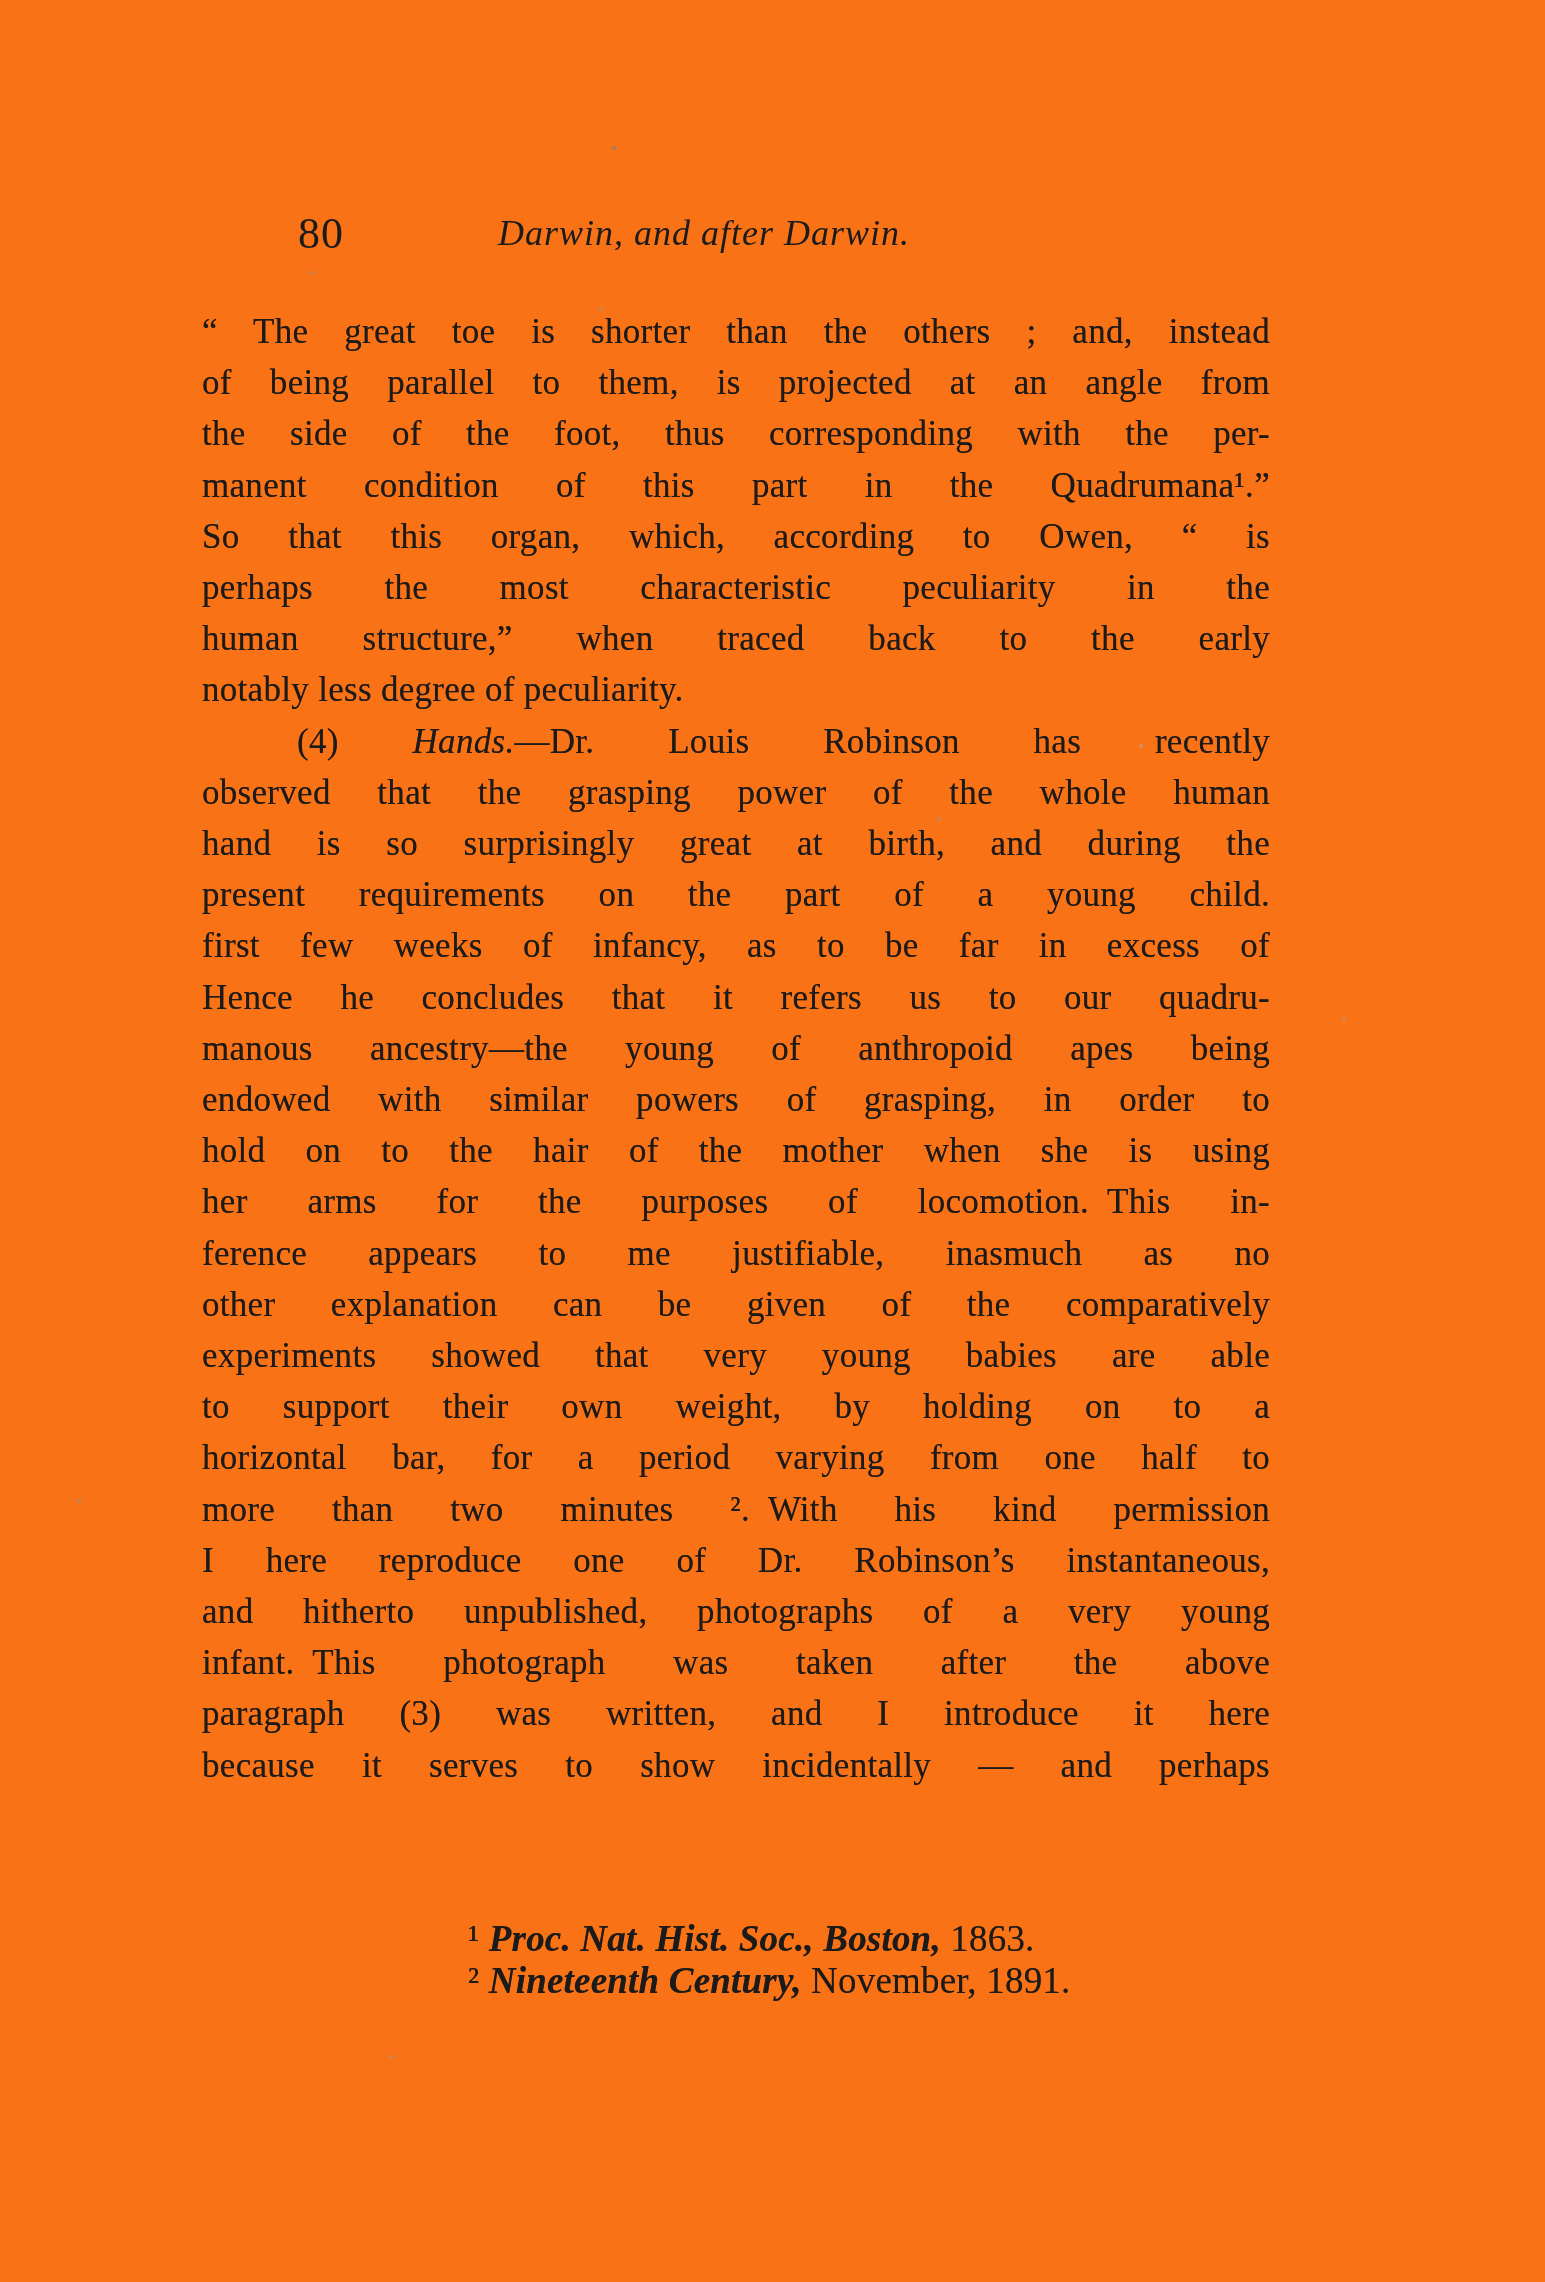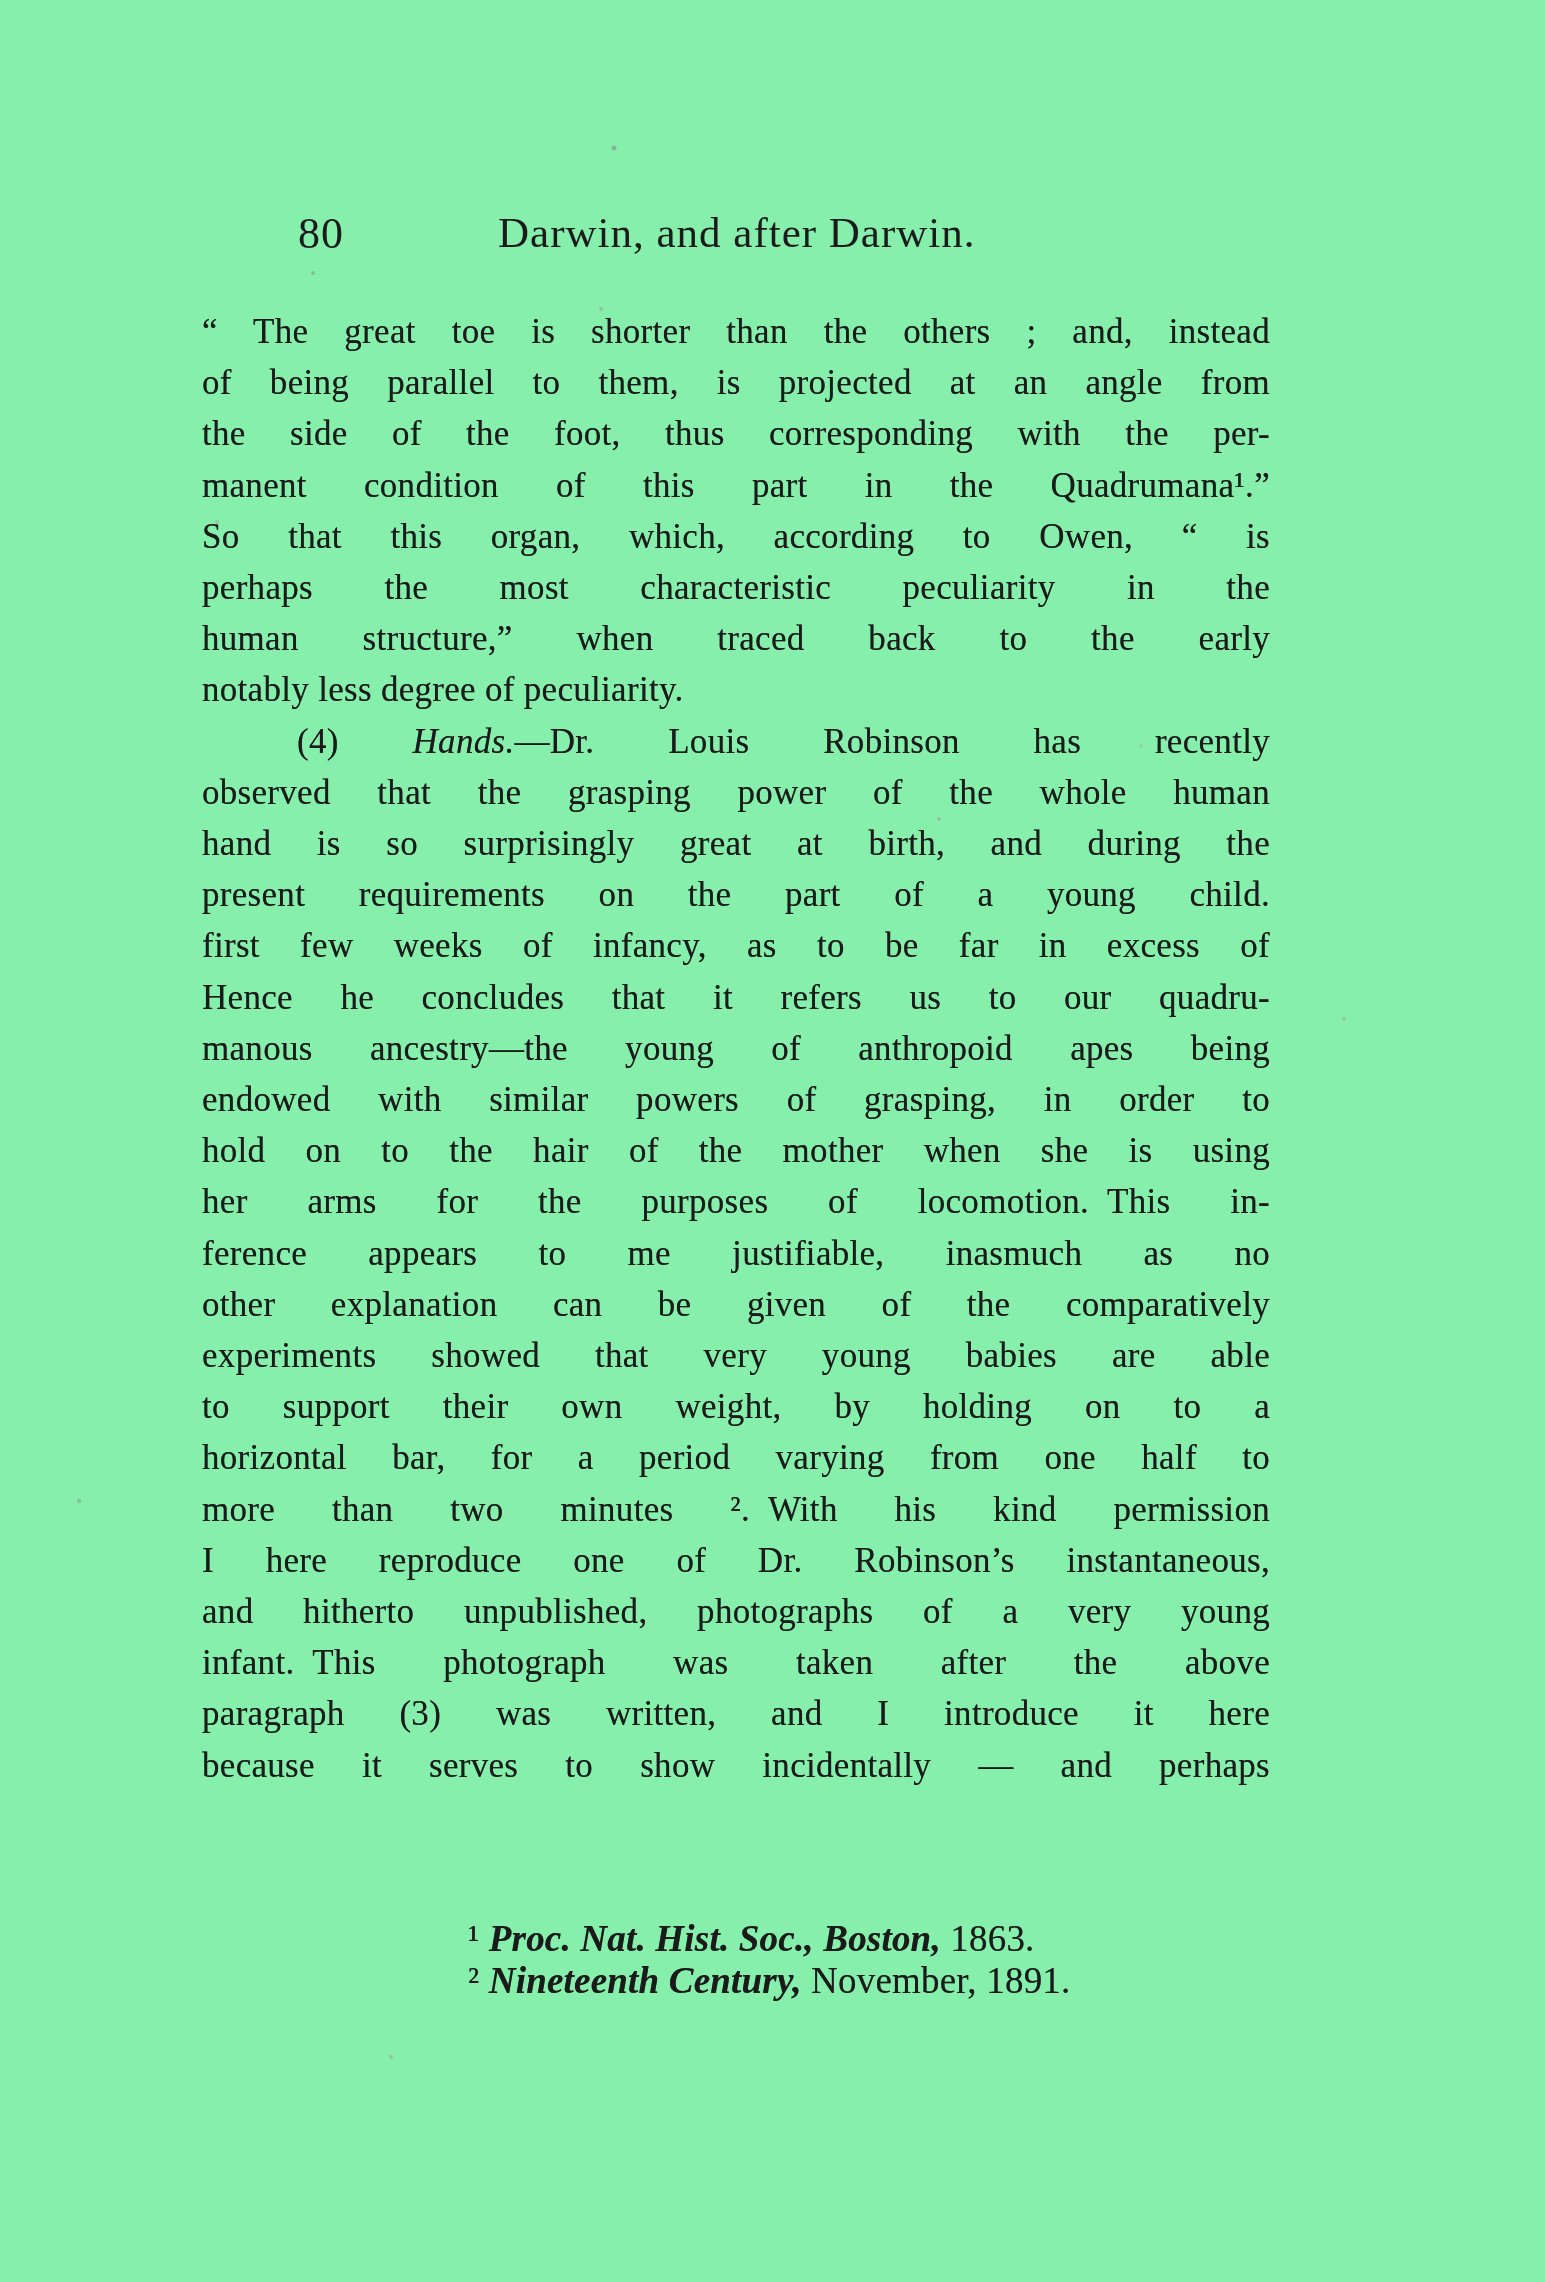--- a/index.html
+++ b/index.html
@@ -1,33 +1,33 @@
 <!DOCTYPE html>
 <html><head>
 <meta charset="utf-8">
 <style>
   html,body{margin:0;padding:0;background:#ffffff;}
   .page{
     position:relative;
     width:1545px;height:2282px;
-    background:#86efac;
+    background:#f97316;
     overflow:hidden;
     font-family:"Liberation Serif","DejaVu Serif",serif;
     color:#1b1b1b;
   }
   .running-head{
     position:absolute;left:202px;top:210px;width:1068px;height:60px;
   }
   .page-number{
     position:absolute;left:96px;top:0;
     font-size:44px;line-height:48px;letter-spacing:1px;
   }
   .running-title{
     position:absolute;left:296px;top:-2px;
-    font-size:43px;line-height:50px;letter-spacing:1px;
+    font-style:italic;font-size:36px;line-height:50px;letter-spacing:1px;
     white-space:nowrap;
   }
   .text-block{
     position:absolute;left:202px;top:306px;width:1068px;
     font-size:35px;line-height:51.2px;
     letter-spacing:0.3px;
     text-shadow:0 0 0.5px rgba(0,0,0,0.55);
   }
   .line{
     text-align:left;

